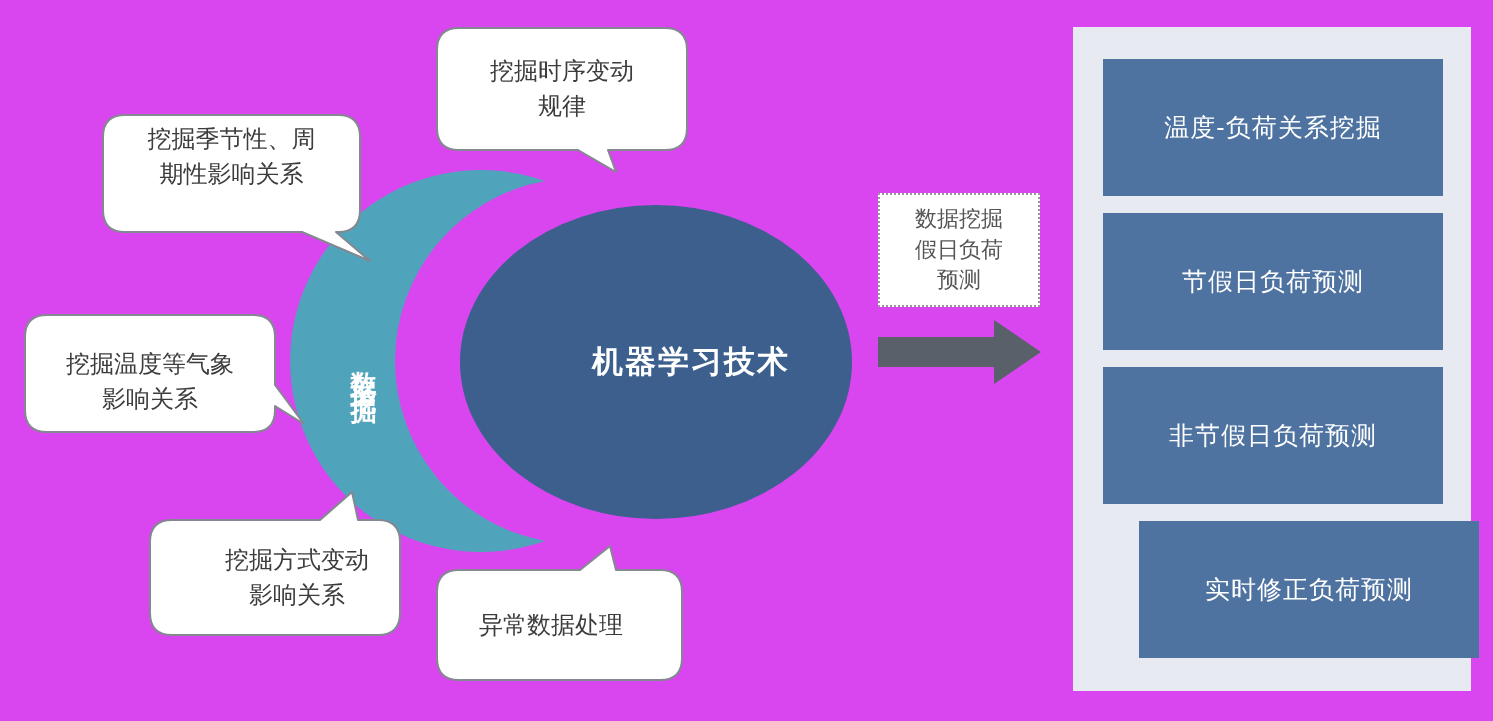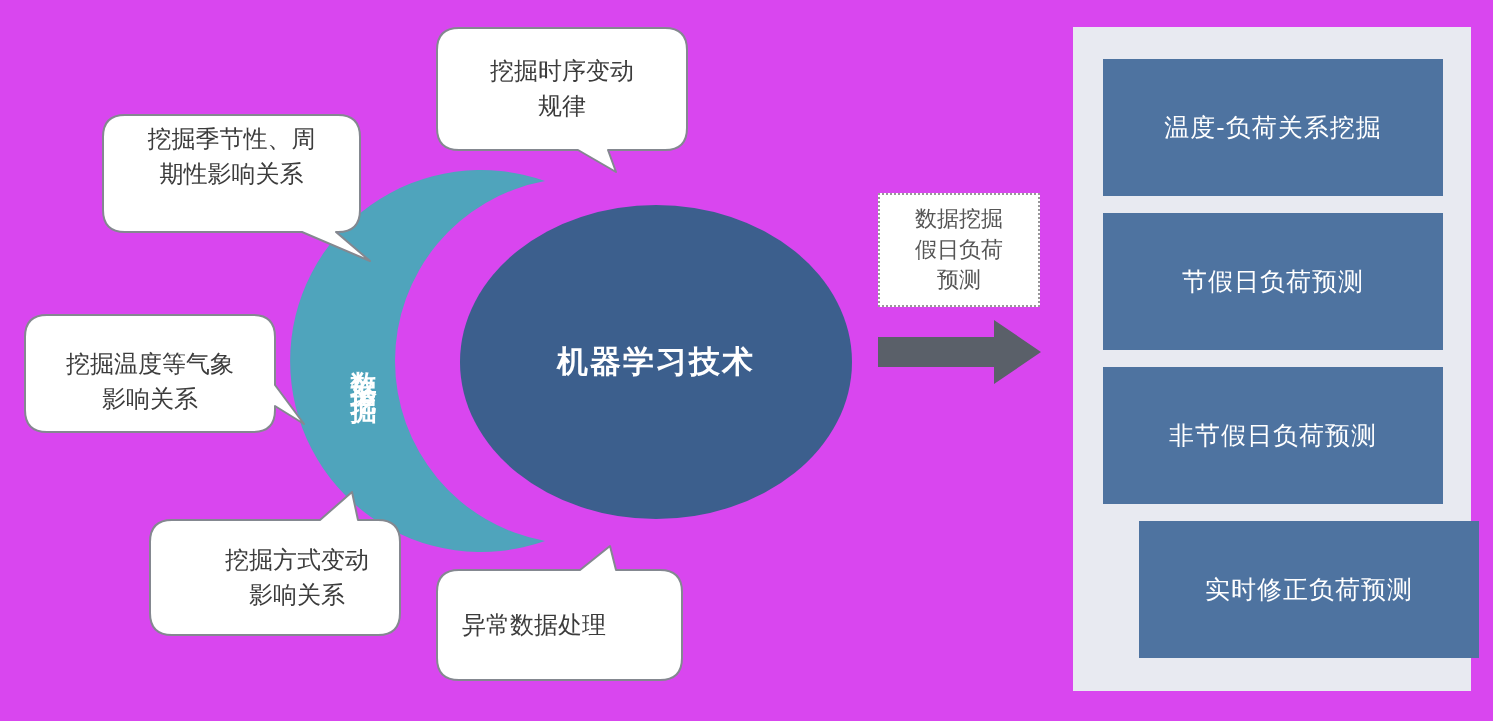--- a/index.html
+++ b/index.html
@@ -18,20 +18,21 @@
   }
   .crescent-label{
     writing-mode:vertical-rl;text-orientation:upright;
     color:#ffffff;font-weight:bold;font-size:26px;letter-spacing:9px;
     text-align:center;
   }
   .center-label{
     display:flex;align-items:center;justify-content:center;
     color:#ffffff;font-weight:bold;font-size:31px;letter-spacing:2px;
     text-align:left;
+    margin-left:35px;
   }
   .note-box{
     left:878px;top:193px;width:158px;height:110px;
     border:2px dotted #999999;background:#ffffff;
     display:flex;align-items:center;justify-content:center;
     text-align:center;white-space:pre-line;
     font-size:22px;line-height:1.4;color:#555555;
   }
   .panel{
     left:1073px;top:27px;width:398px;height:664px;
@@ -75,21 +76,21 @@
 
   <div class="abs bubble-text" style="left:103px;top:115px;width:257px;height:84px;">挖掘季节性、周
 期性影响关系</div>
 
   <div class="abs bubble-text" style="left:25px;top:315px;width:250px;height:133px;">挖掘温度等气象
 影响关系</div>
 
   <div class="abs bubble-text" style="left:150px;top:520px;width:294px;height:115px;">挖掘方式变动
 影响关系</div>
 
-  <div class="abs bubble-text" style="left:420px;top:570px;width:228px;height:110px;">异常数据处理</div>
+  <div class="abs bubble-text" style="left:437px;top:570px;width:228px;height:110px;">异常数据处理</div>
 
   <div class="abs crescent-label" style="left:342px;top:288px;width:40px;height:160px;">数据挖掘</div>
 
   <div class="abs center-label" style="left:460px;top:330px;width:392px;height:64px;">机器学习技术</div>
 
   <div class="abs note-box">数据挖掘
 假日负荷
 预测</div>
 
   <div class="abs panel">

